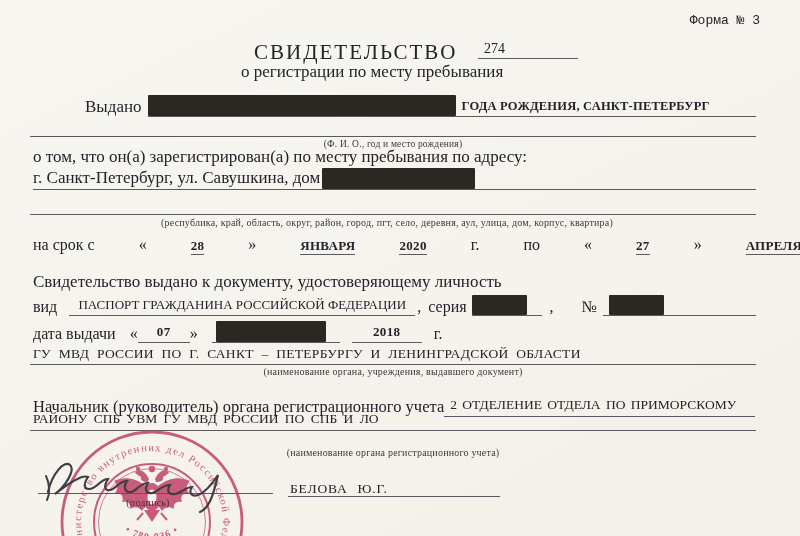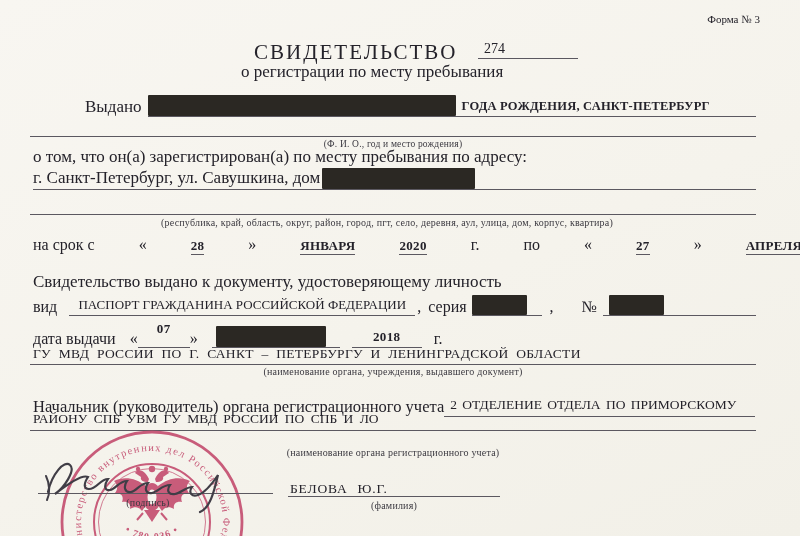--- a/index.html
+++ b/index.html
@@ -14,21 +14,21 @@
   .rowend{position:absolute;display:flex;align-items:flex-end;white-space:nowrap;}
   .u{border-bottom:1px solid #5b5860;}
   .fill{flex:1;}
   .cell{border-bottom:1px solid #5b5860;text-align:center;}
   .val{font-size:13px;font-weight:bold;letter-spacing:.3px;}
   .redact{display:inline-block;background:#2b2823;border-radius:1px;}
   .cap{position:absolute;font-size:9.5px;color:#3b3940;text-align:center;letter-spacing:.2px;}
   .rule{position:absolute;height:1px;background:#5b5860;}
   .fs17{font-size:17px;}
   .fs16{font-size:16px;}
-  .fs15{font-size:11px;}
+  .fs15{font-size:13px;font-family:Liberation Mono, monospace;}
   .fs135{font-size:13.5px;}
   svg text{font-family:"Liberation Serif","DejaVu Serif",serif;}
 </style>
 </head>
 <body>
 
 <div class="page">
 
   <div class="abs fs15" style="top:13px;right:40px;">Форма № 3</div>
 
@@ -86,21 +86,21 @@
     <span class="fs16" style="margin-left:8px;">,</span>
     <span class="fs16" style="margin-left:28px;">№</span>
     <span class="u fill" style="margin-left:6px;display:flex;align-items:flex-end;">
       <span class="redact" style="width:55px;height:20px;margin-left:6px;"></span>
     </span>
   </div>
 
   <div class="rowend" style="top:321px;left:33px;">
     <span class="fs16">дата выдачи</span>
     <span class="fs16" style="margin-left:14px;">«</span>
-    <span class="cell val" style="width:52px;padding-bottom:10px;">07</span>
+    <span class="cell val" style="width:52px;padding-bottom:2px;">07</span>
     <span class="fs16">»</span>
     <span class="u" style="width:128px;margin-left:14px;display:flex;align-items:flex-end;">
       <span class="redact" style="width:110px;height:21px;margin-left:4px;"></span>
     </span>
     <span class="cell val" style="width:70px;margin-left:12px;padding-bottom:2px;">2018</span>
     <span class="fs16" style="margin-left:12px;">г.</span>
   </div>
 
   <div class="rowend u" style="top:346px;left:30px;right:44px;">
     <span class="fs135" style="word-spacing:4px;letter-spacing:.3px;padding:0 0 2px 3px;">ГУ МВД РОССИИ ПО Г. САНКТ – ПЕТЕРБУРГУ И ЛЕНИНГРАДСКОЙ ОБЛАСТИ</span>
@@ -152,15 +152,14 @@
   <div class="rule" style="top:493px;left:38px;width:235px;z-index:2;"></div>
   <div class="cap" style="top:497px;left:108px;width:80px;font-size:10px;z-index:2;">(подпись)</div>
 
   <svg class="abs" style="left:40px;top:446px;z-index:3;" width="240" height="70" viewBox="0 0 240 70">
     <path d="M8,46 C12,28 24,14 30,19 C36,24 24,42 15,48 C28,38 42,28 48,31 C44,37 43,43 49,43 C57,43 60,33 68,33 C64,39 64,45 70,44 C76,43 79,35 87,35 C83,41 85,47 91,46 C97,45 100,37 108,37 C104,43 106,48 112,47 C118,46 122,39 130,39 C126,45 129,49 135,48 C141,47 146,41 152,41 C148,47 152,51 158,49 C164,47 172,38 178,29 C174,46 170,62 160,66" fill="none" stroke="#403d46" stroke-width="2.2" stroke-linecap="round"></path>
     <path d="M6,30 C10,38 10,48 7,54" fill="none" stroke="#403d46" stroke-width="2" stroke-linecap="round"></path>
   </svg>
 
   <div class="abs" style="top:481px;left:290px;width:210px;text-align:left;font-size:13.5px;letter-spacing:.8px;word-spacing:6px;z-index:2;">БЕЛОВА Ю.Г.</div>
   <div class="rule" style="top:496px;left:288px;width:212px;z-index:2;"></div>
-  <div class="cap" style="top:500px;left:288px;width:212px;font-size:10px;z-index:2;">(фамилия)</div>
 
 </div>
 
 </body></html>

